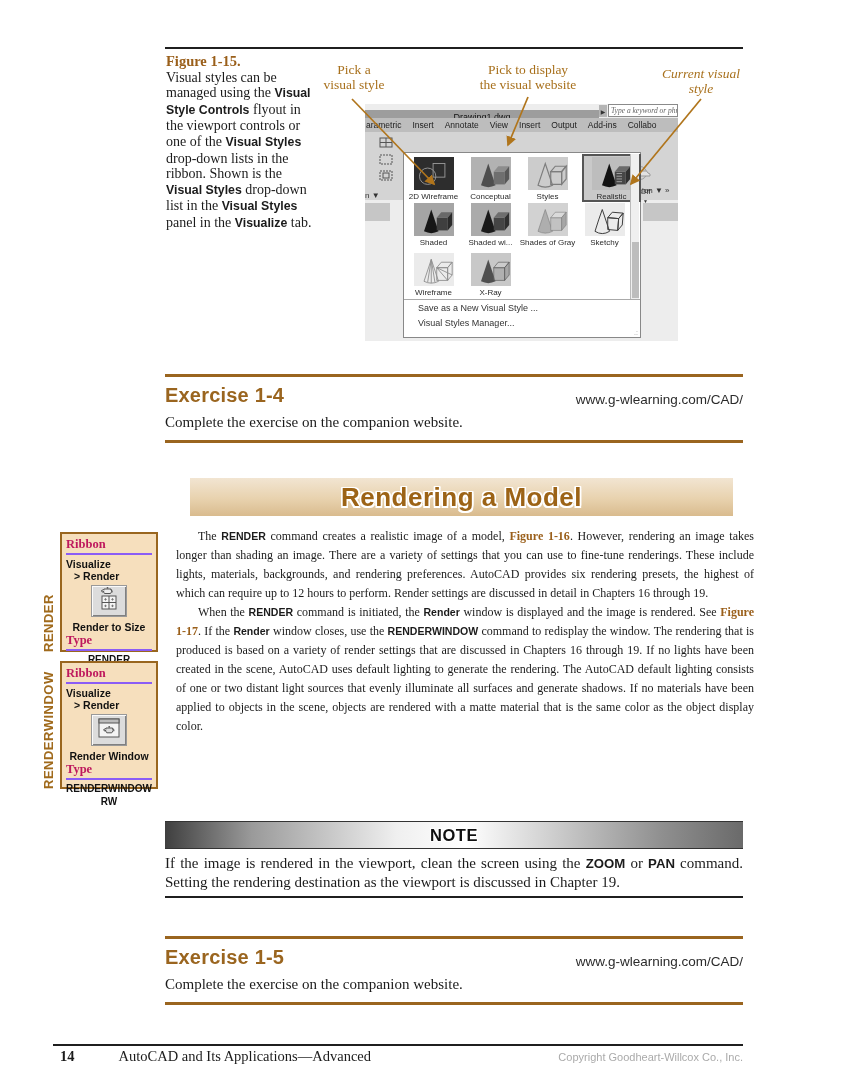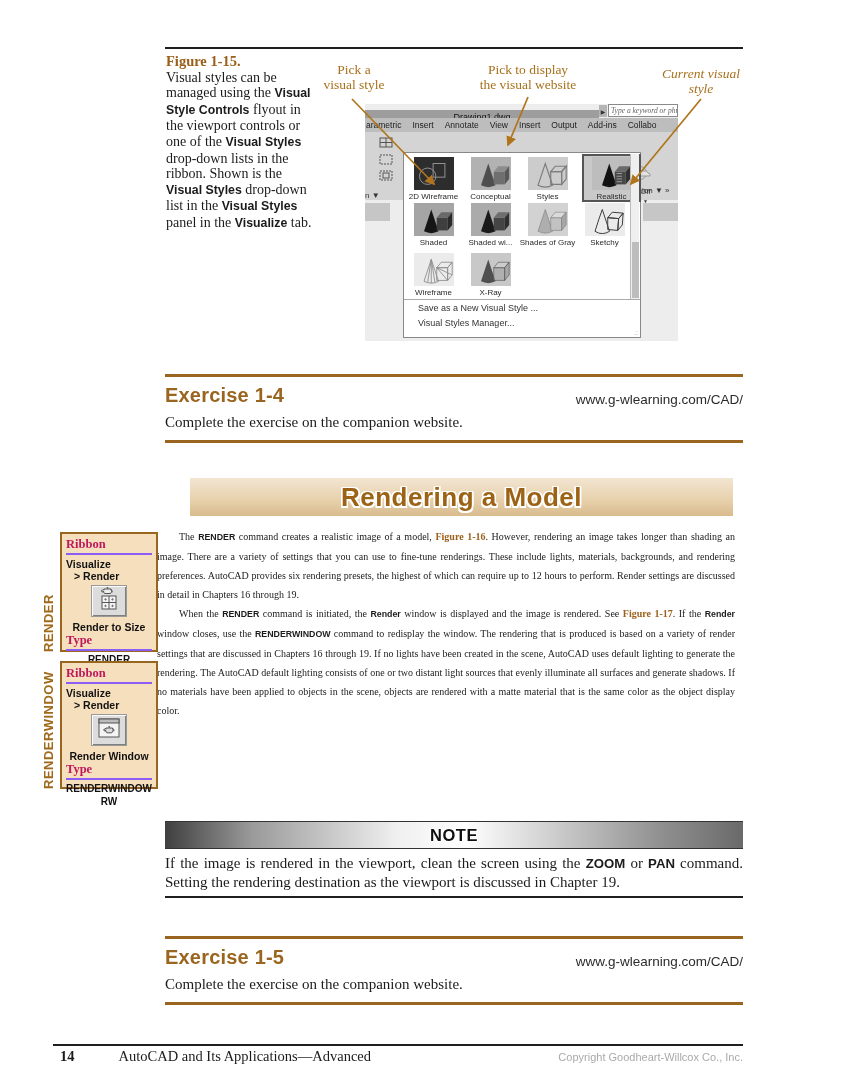--- a/index.html
+++ b/index.html
@@ -100,21 +100,21 @@
   
   .banner{left:190px;top:478px;width:543px;height:38px;
           background:linear-gradient(180deg,#f2e5d2 0%,#e8d2ae 55%,#d9bb8e 100%);
           display:flex;align-items:center;justify-content:center;}
   .banner-text{font-family:"Liberation Sans",sans-serif;font-weight:bold;font-size:26px;color:#9c6316;
                letter-spacing:.5px;
                text-shadow:-1.5px -1.5px 0 #fff,1.5px -1.5px 0 #fff,-1.5px 1.5px 0 #fff,1.5px 1.5px 0 #fff,
                            0 -1.5px 0 #fff,0 1.5px 0 #fff,-1.5px 0 0 #fff,1.5px 0 0 #fff;}
 
   
-  .bodycol{left:157px;top:527px;width:578px;font-size:10px;line-height:19px;text-align:justify;}
+  .bodycol{left:176px;top:527px;width:578px;font-size:12px;line-height:19px;text-align:justify;}
   .para{text-indent:22px;margin:0;}
 
   
   .cmdwrap{left:36px;width:124px;display:flex;}
   .sidelabel{width:24px;font-family:"Liberation Sans",sans-serif;font-weight:bold;font-size:13px;
              color:#a06a1c;letter-spacing:.5px;writing-mode:vertical-rl;transform:rotate(180deg);
              display:flex;justify-content:flex-start;align-items:center;}
   .cmdbox{width:98px;background:#f6dfbd;border:2px solid #99661f;box-sizing:border-box;
           font-family:"Liberation Sans",sans-serif;padding:3px 4px 4px 4px;}
   .cb-h{font-family:"Liberation Serif",serif;font-weight:bold;font-size:12.5px;color:#be185d;

